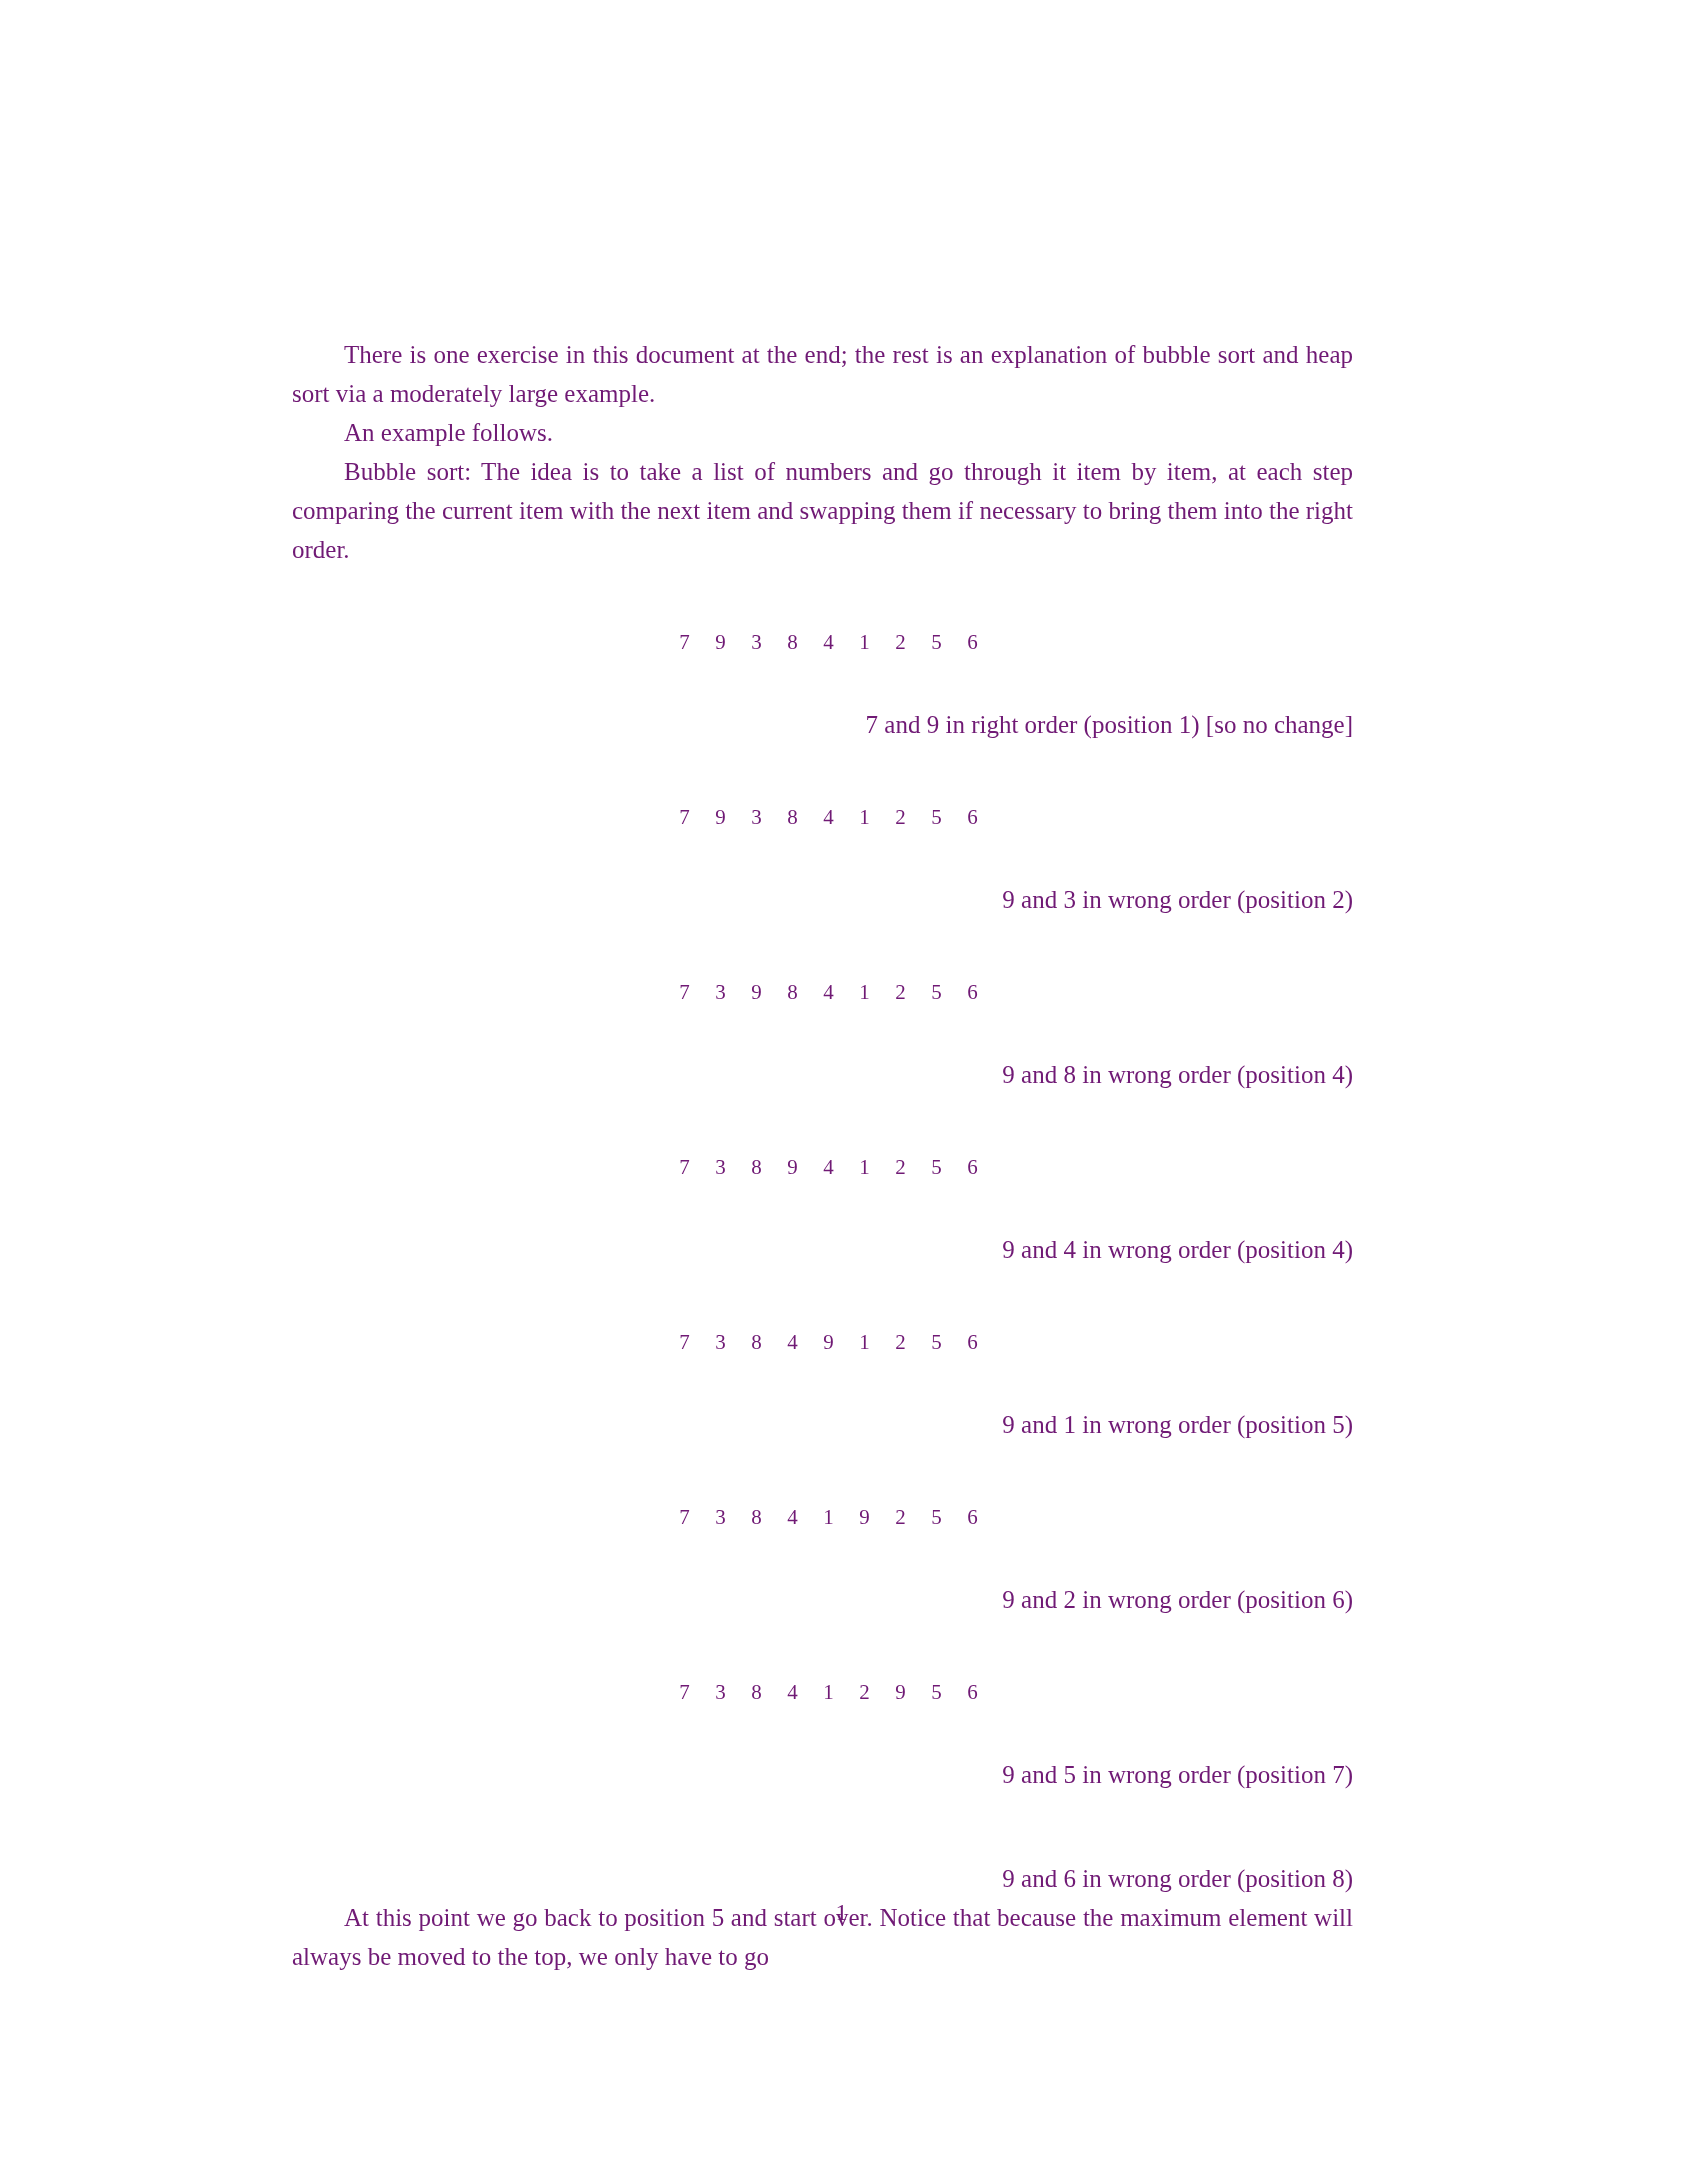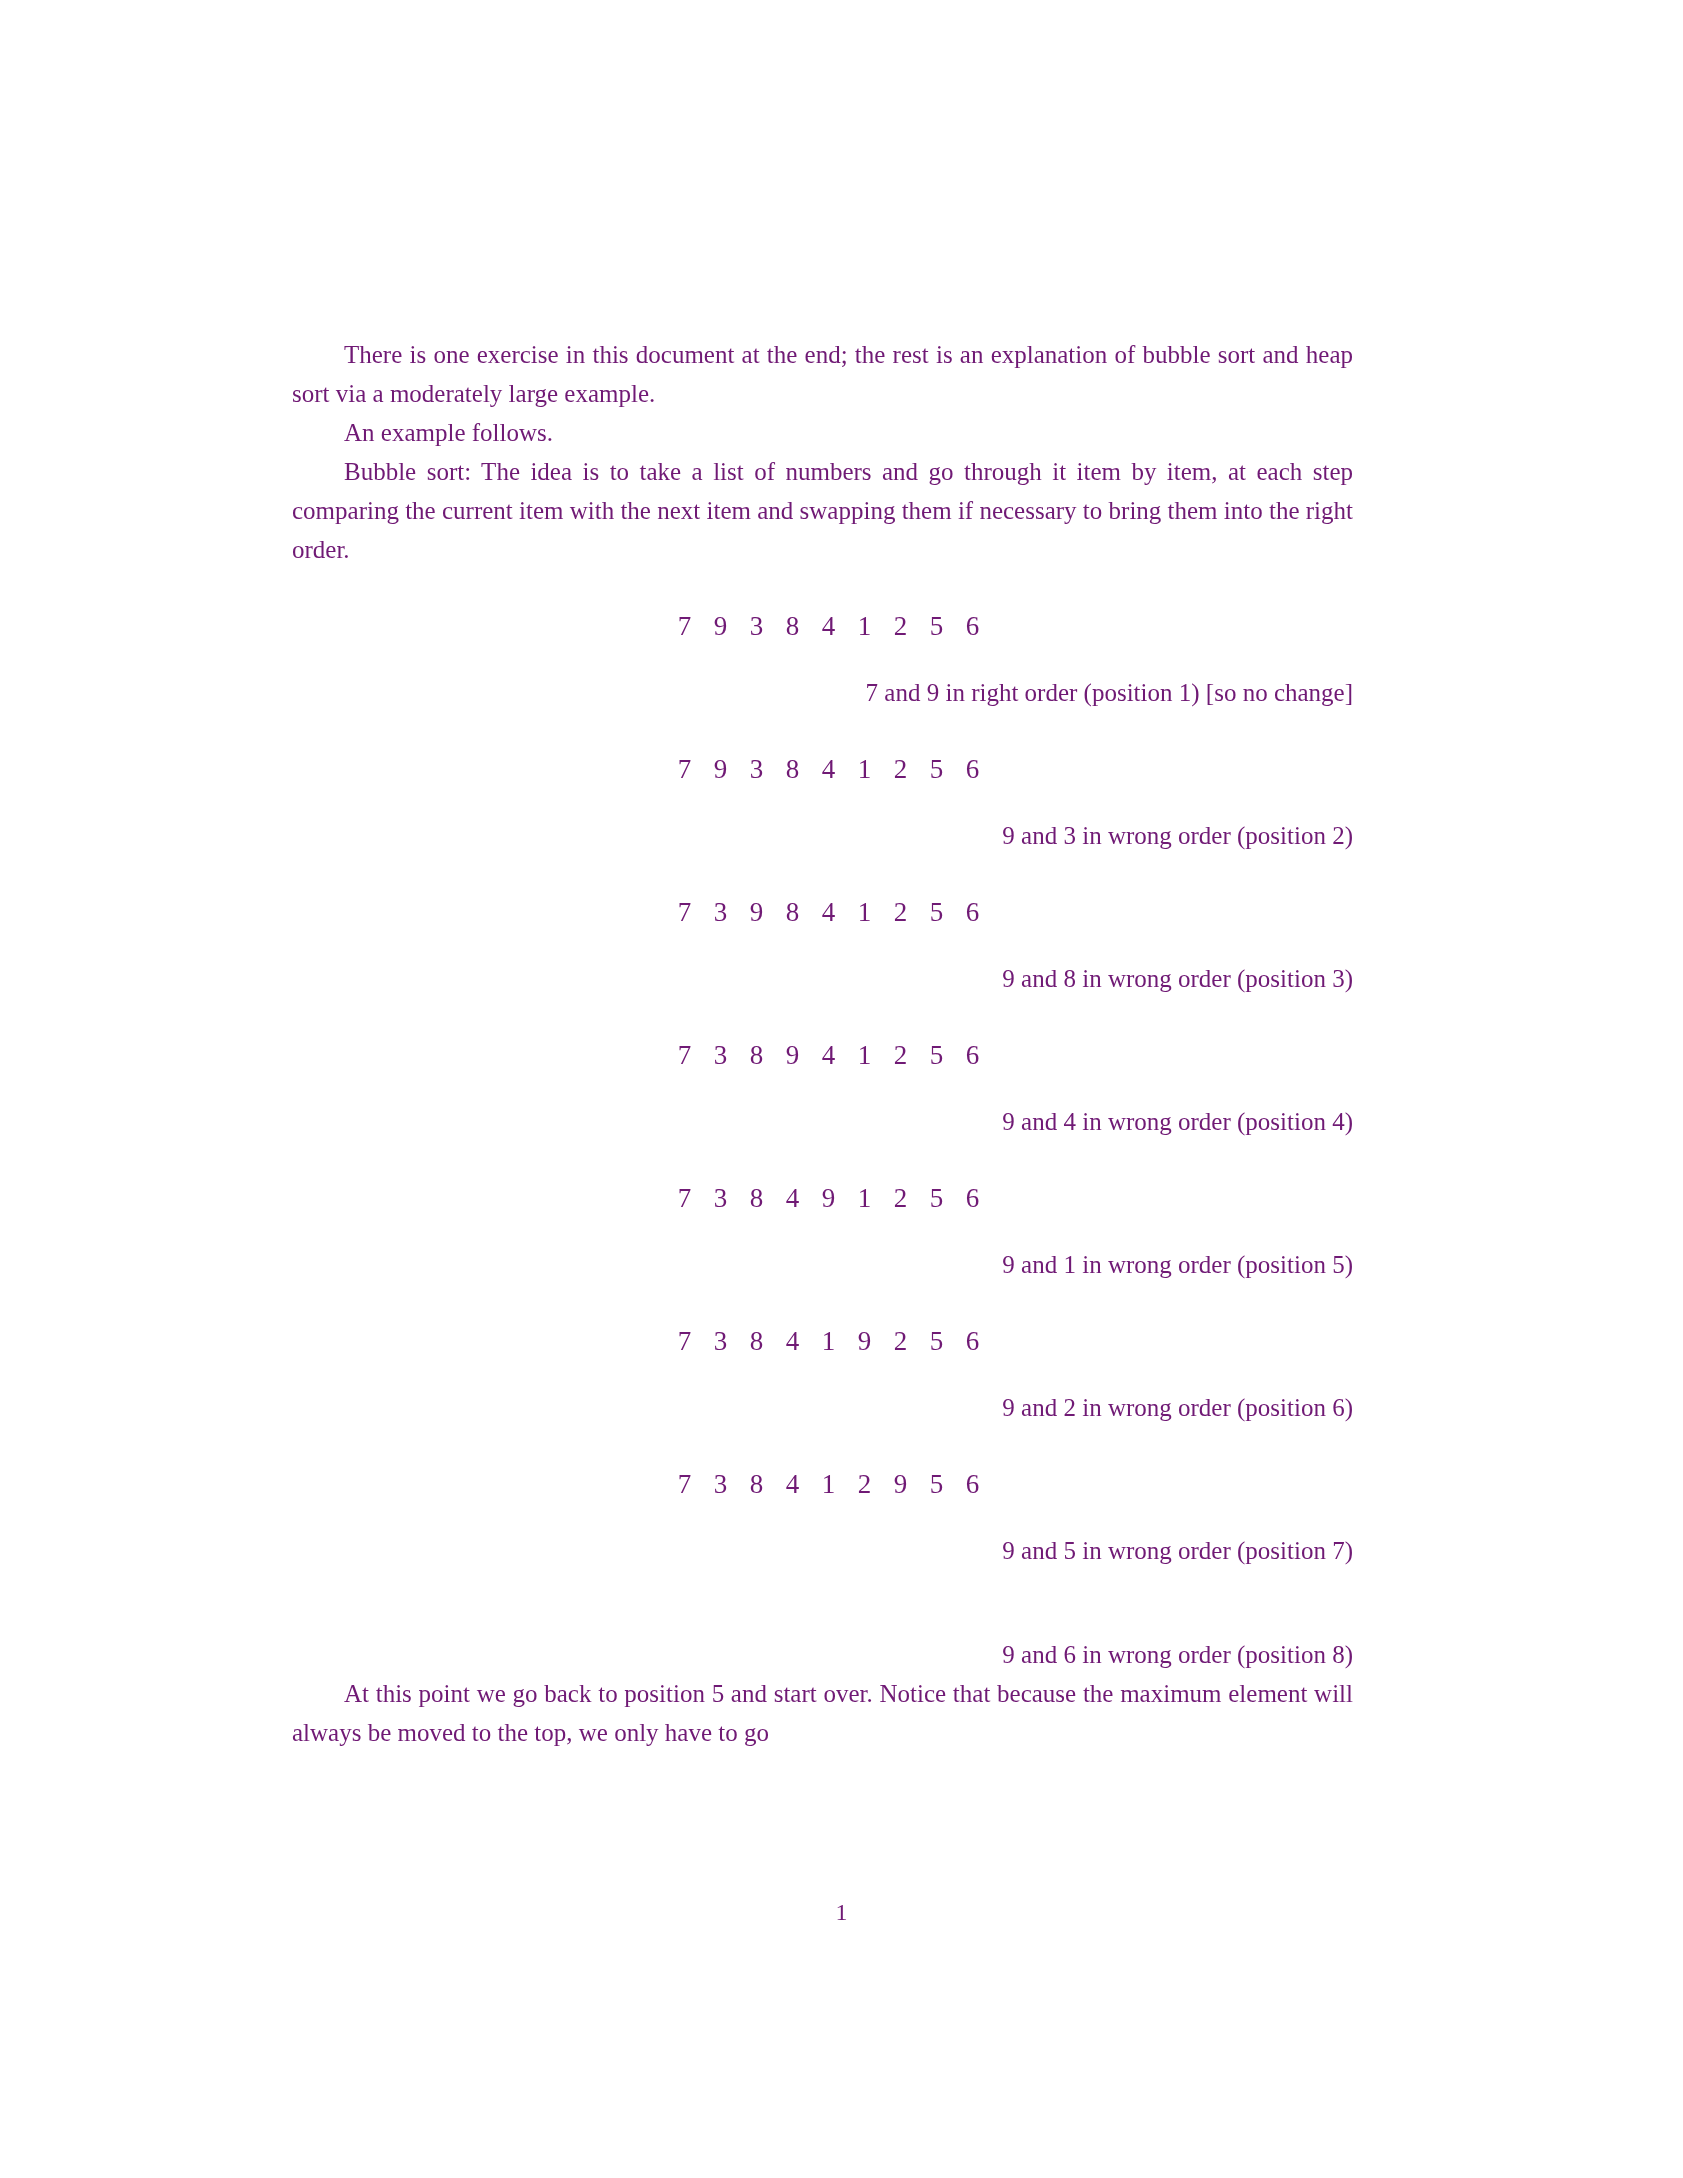--- a/index.html
+++ b/index.html
@@ -32,23 +32,23 @@
     text-justify: inter-word;
     text-indent: 52px;
     -webkit-hyphens: none;
     hyphens: none;
   }
   .para-block {
     margin-bottom: 0px;
   }
   .seq {
     text-align: center;
-    font-size: 27px;
+    font-size: 21px;
     line-height: 39px;
-    margin: 0;
+    margin: 16px;
     letter-spacing: 0;
     padding-left: 12px;
   }
   .seq .num {
     display: inline-block;
     width: 36px;
     text-align: center;
   }
   .caption {
     margin: 0;
@@ -99,21 +99,21 @@
         <div class="step-block">
           <div class="gap-before-seq"></div>
           <div class="seq"><span class="num">7</span><span class="num">9</span><span class="num">3</span><span class="num">8</span><span class="num">4</span><span class="num">1</span><span class="num">2</span><span class="num">5</span><span class="num">6</span></div>
           <div class="gap-after-seq"></div>
           <div class="caption">9 and 3 in wrong order (position 2)</div>
         </div>
         <div class="step-block">
           <div class="gap-before-seq"></div>
           <div class="seq"><span class="num">7</span><span class="num">3</span><span class="num">9</span><span class="num">8</span><span class="num">4</span><span class="num">1</span><span class="num">2</span><span class="num">5</span><span class="num">6</span></div>
           <div class="gap-after-seq"></div>
-          <div class="caption">9 and 8 in wrong order (position 3)</div>
+          <div class="caption">9 and 8 in wrong order (position 4)</div>
         </div>
         <div class="step-block">
           <div class="gap-before-seq"></div>
           <div class="seq"><span class="num">7</span><span class="num">3</span><span class="num">8</span><span class="num">9</span><span class="num">4</span><span class="num">1</span><span class="num">2</span><span class="num">5</span><span class="num">6</span></div>
           <div class="gap-after-seq"></div>
           <div class="caption">9 and 4 in wrong order (position 4)</div>
         </div>
         <div class="step-block">
           <div class="gap-before-seq"></div>
           <div class="seq"><span class="num">7</span><span class="num">3</span><span class="num">8</span><span class="num">4</span><span class="num">9</span><span class="num">1</span><span class="num">2</span><span class="num">5</span><span class="num">6</span></div>

